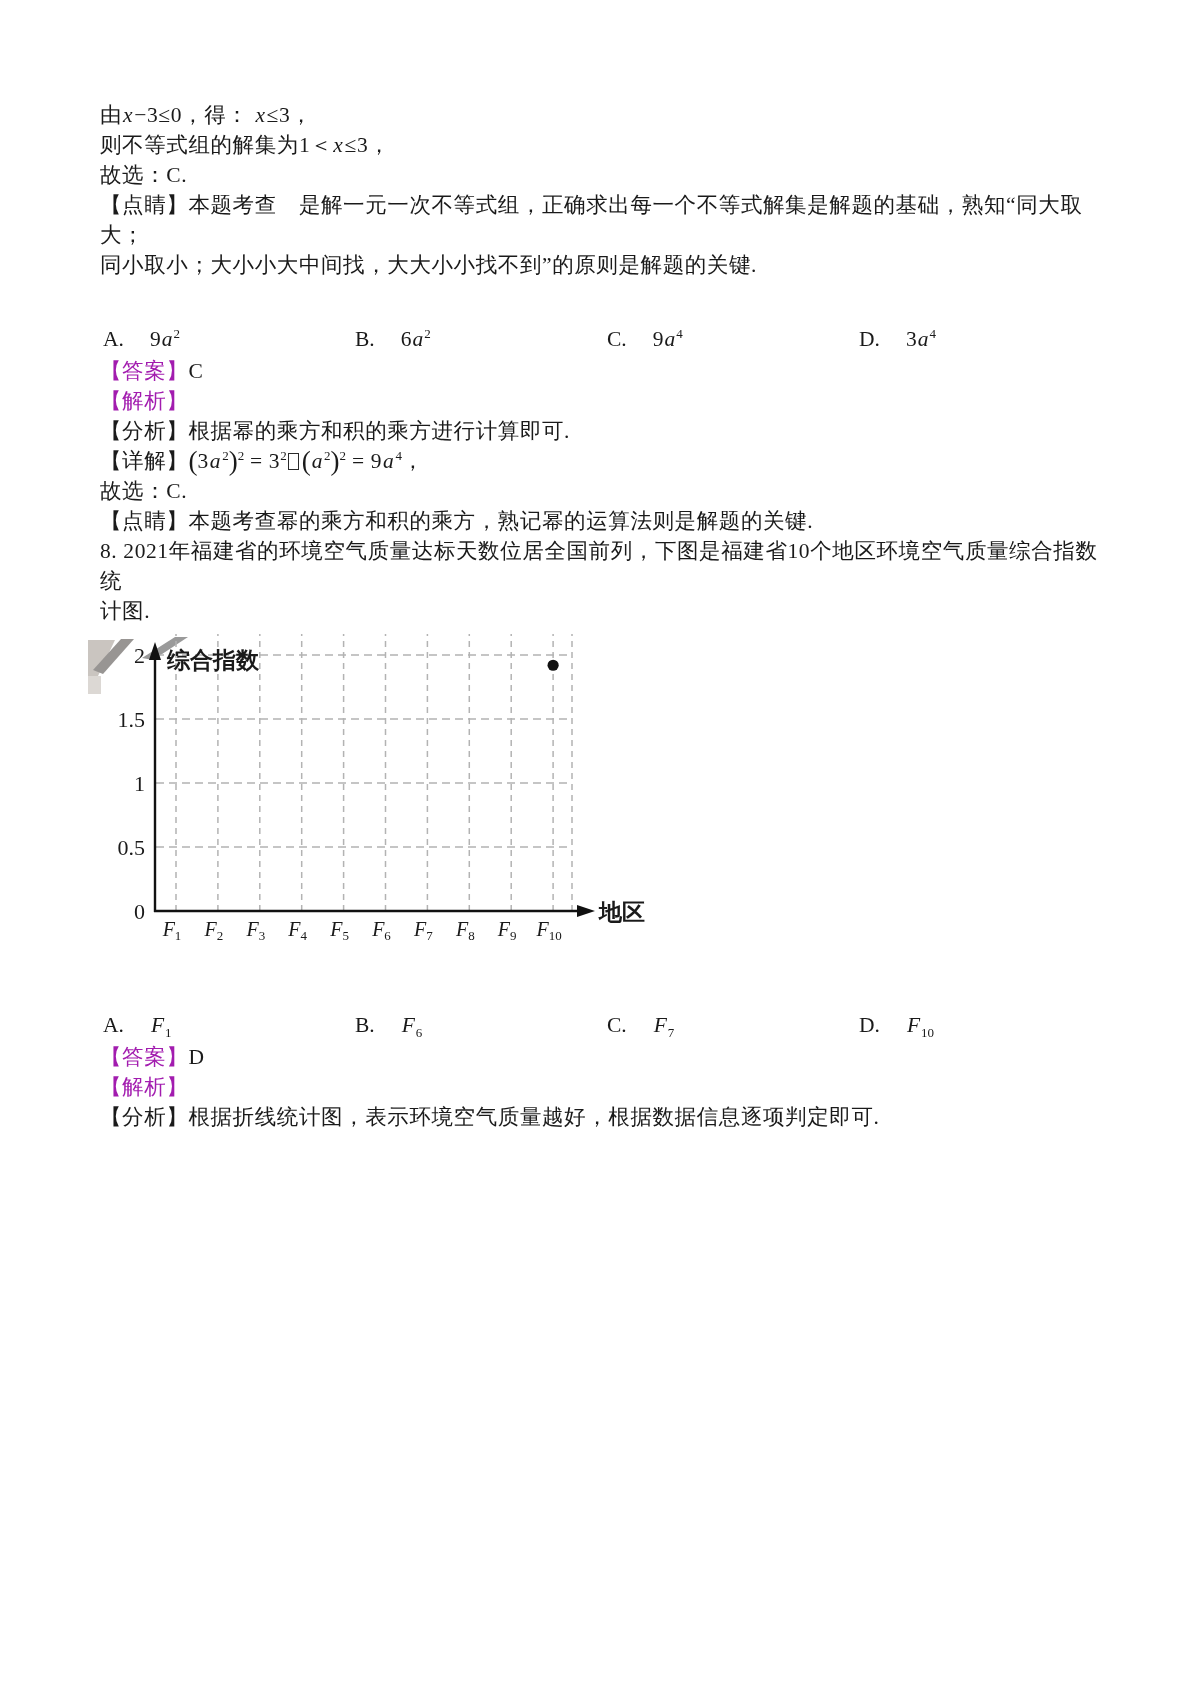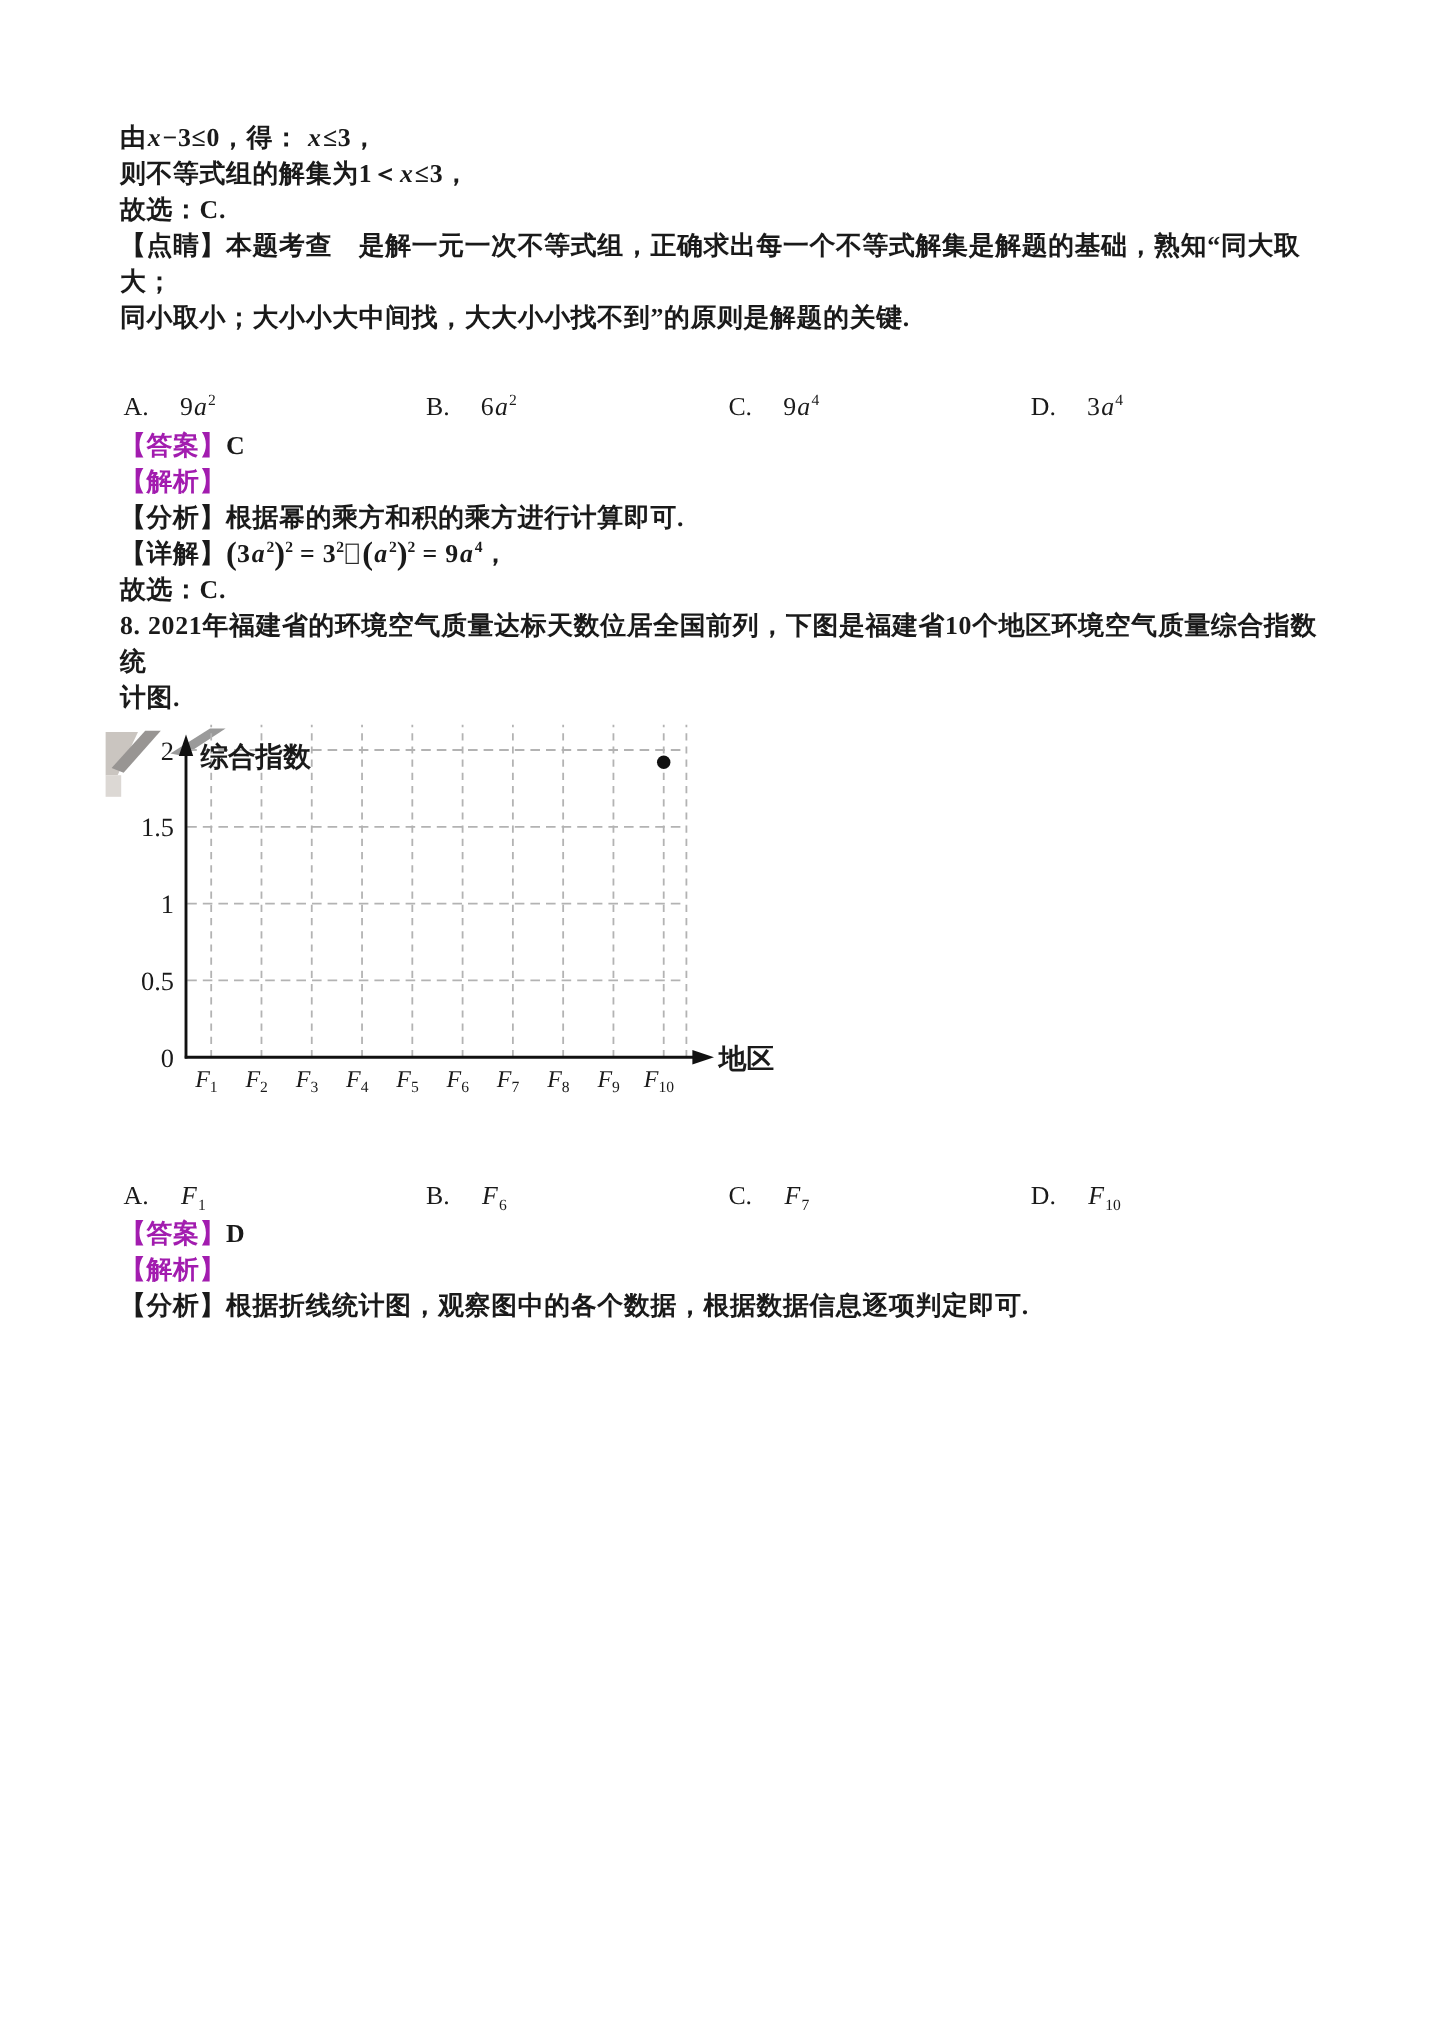--- a/index.html
+++ b/index.html
@@ -2,21 +2,21 @@
 <html><head>
 <meta charset="utf-8">
 <style>
   html,body{margin:0;padding:0;background:#fff;}
   body{
     width:1200px;min-height:1698px;
     font-family:"Liberation Serif","DejaVu Serif",serif;
     color:#1a1a1a;position:relative;overflow:hidden;
   }
   .page{padding:100px 85px 60px 100px;}
-  p.ln{margin:0;font-size:21.5px;line-height:30px;letter-spacing:.6px;font-weight:bold;}.mt17{margin-top:17px}.mt15{margin-top:15px}
+  p.ln{margin:0;font-size:21.5px;line-height:30px;letter-spacing:.6px;}.mt17{margin-top:17px}.mt15{margin-top:15px}
   .mt12{margin-top:12px}.mt26{margin-top:26px}.mt20{margin-top:20px}
   .mt18{margin-top:18px}.mt22{margin-top:22px}
   .mt16{margin-top:16px}.mt28{margin-top:28px}.mt30{margin-top:30px}
   .lh46{line-height:46px}
   .tall{line-height:44px}
   .blue{color:#a21caf;}
   .mi{font-style:italic;padding:0 1px;}
   sup{font-size:13px;line-height:0;vertical-align:super;letter-spacing:0;}
   sub{font-size:13px;line-height:0;vertical-align:sub;letter-spacing:0;}
   .paren{font-size:27px;vertical-align:-2px;letter-spacing:0;}
@@ -59,20 +59,21 @@
         <span class="olabel">D.</span>
         <span class="oval"><span>3</span><span class="mi">a</span><sup>4</sup></span>
       </div>
   </div>
 
   <p class="ln mt20"><span class="blue">【答案】</span><span>C</span></p>
   <p class="ln mt17"><span class="blue">【解析】</span></p>
   <p class="ln mt18">【分析】根据幂的乘方和积的乘方进行计算即可.</p>
   <p class="ln mt20 tall"><span>【详解】</span><span class="paren">(</span><span>3</span><span class="mi">a</span><sup>2</sup><span class="paren">)</span><sup>2</sup><span> = 3</span><sup>2</sup><span class="tofu"></span><span class="paren">(</span><span class="mi">a</span><sup>2</sup><span class="paren">)</span><sup>2</sup><span> = 9</span><span class="mi">a</span><sup>4</sup><span>，</span></p>
   <p class="ln mt18">故选：C.</p>
+  <p class="ln mt15">【点睛】本题考查幂的乘方和积的乘方，熟记幂的运算法则是解题的关键.</p>
 
   <p class="ln mt18 lh46"><span>8. 2021年福建省的环境空气质量达标天数位居全国前列，下图是福建省10个地区环境空气质量综合指数统</span><br>
   <span>计图.</span></p>
 
   <figure class="chartfig">
     <svg id="chart-svg" width="580" height="332" viewBox="0 0 580 332">
       <g>
         <polygon points="3,6 30,6 13,42 3,42" fill="#cac5c0"></polygon>
         <polygon points="8,36 36,5 49,5 18,40" fill="#989593"></polygon>
         <polygon points="57,24 90,3 103,3 68,26" fill="#9a9a9a"></polygon>
@@ -150,15 +151,15 @@
         <span class="oval"><span class="mi">F</span><sub>7</sub></span>
       </div>
     <div class="opt">
         <span class="olabel">D.</span>
         <span class="oval"><span class="mi">F</span><sub>10</sub></span>
       </div>
   </div>
 
   <p class="ln mt28"><span class="blue">【答案】</span><span>D</span></p>
   <p class="ln mt17"><span class="blue">【解析】</span></p>
-  <p class="ln mt18">【分析】根据折线统计图，观察图中的各个数据，根据数据信息逐项判定即可.</p>
+  <p class="ln mt18">【分析】根据折线统计图，表示环境空气质量越好，根据数据信息逐项判定即可.</p>
 
 </div>
 
 </body></html>

